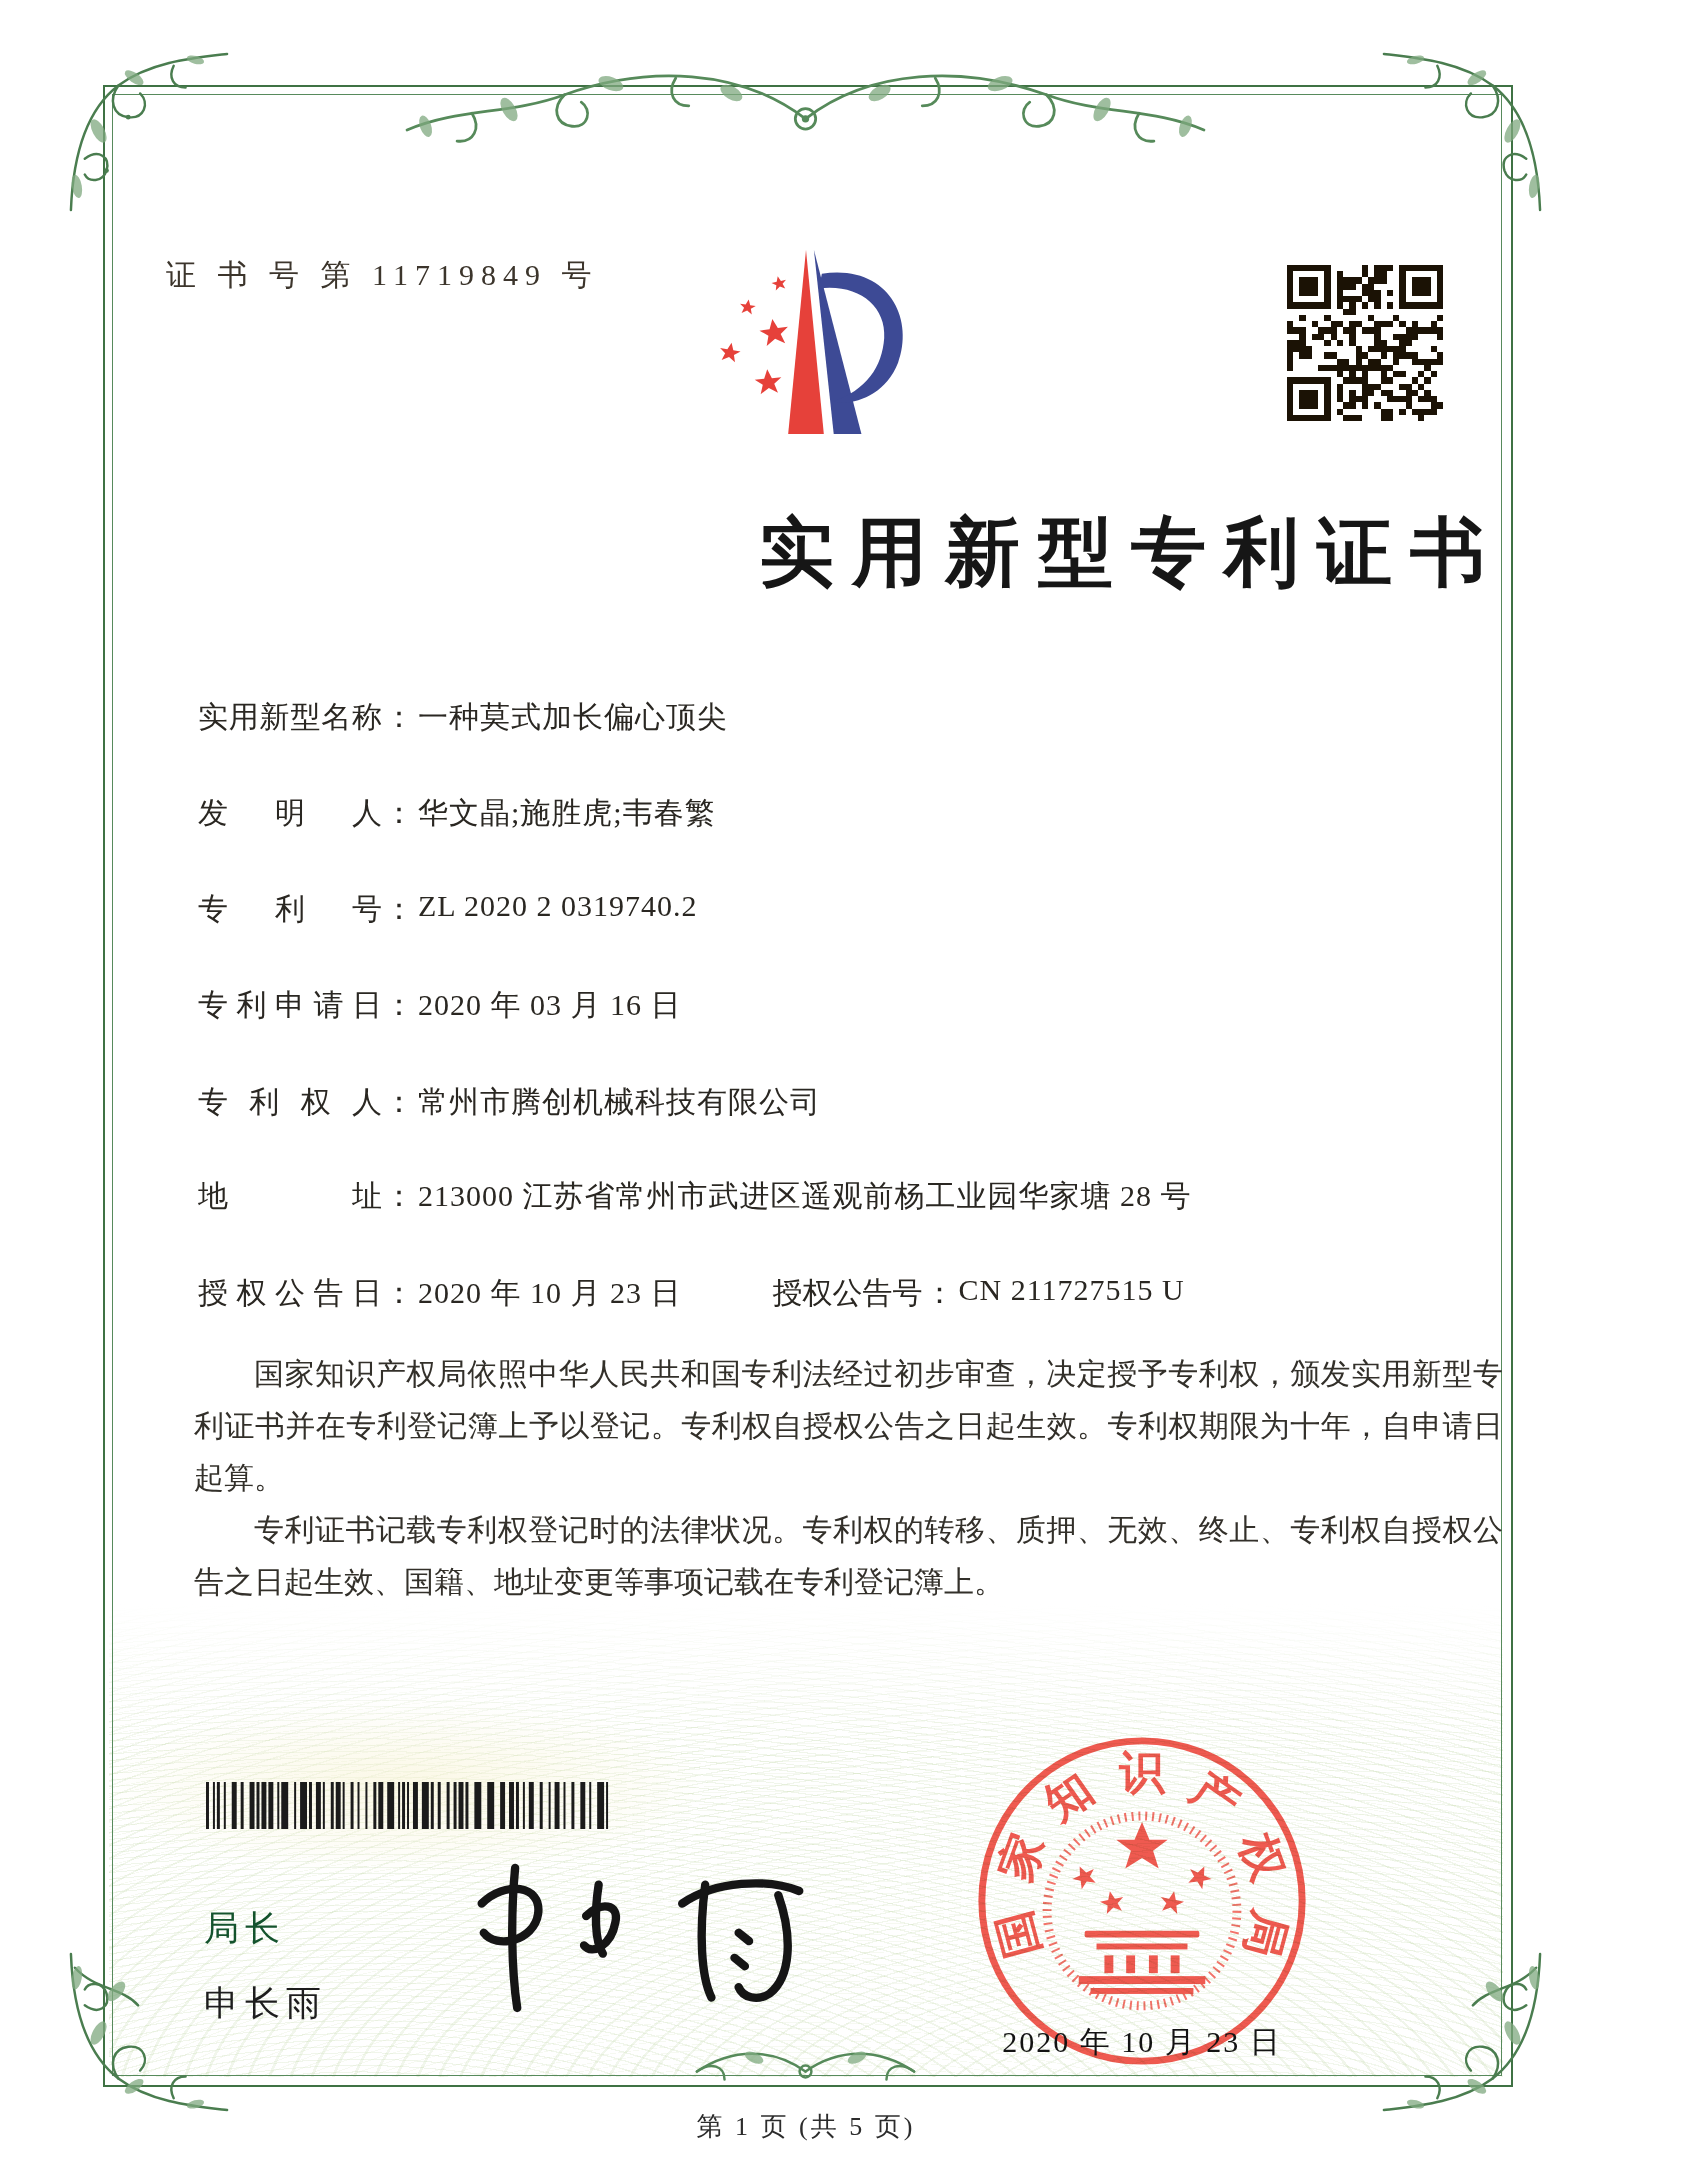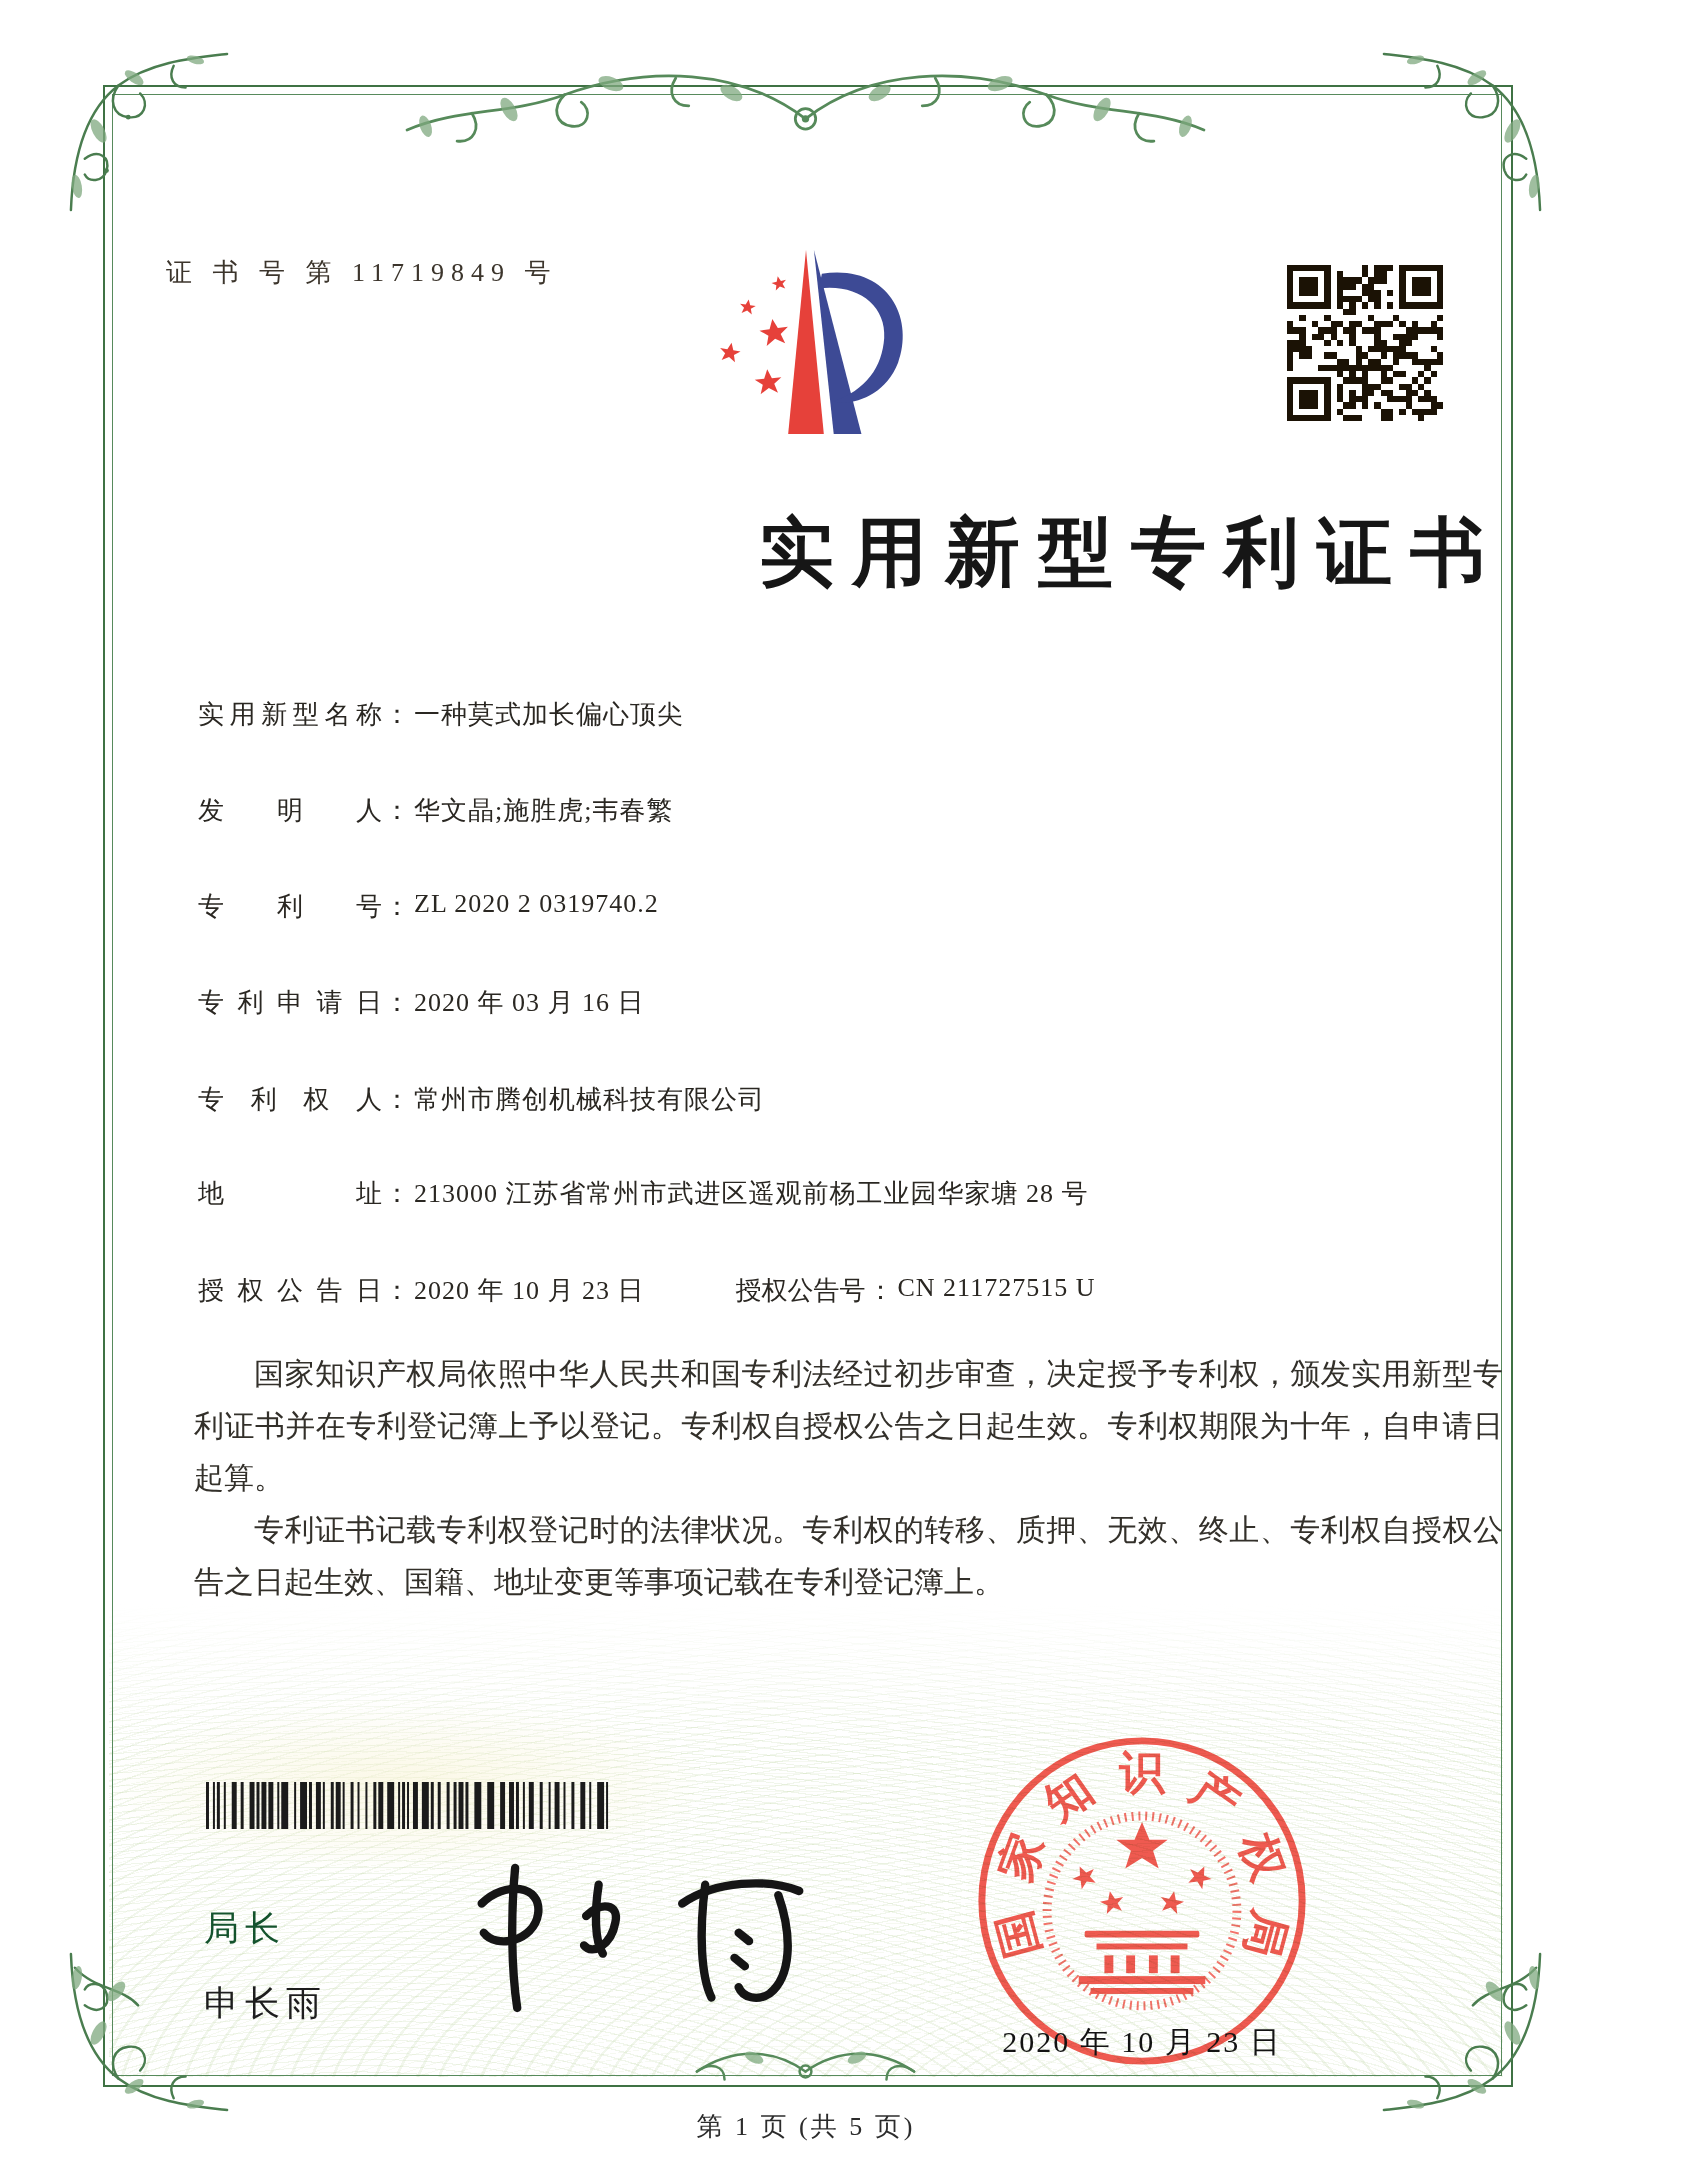--- a/index.html
+++ b/index.html
@@ -21,29 +21,29 @@
   .waves{
     position:absolute;left:109px;top:1604px;width:1394px;height:473px;
     background:
       linear-gradient(#ffffff 0px, rgba(255,255,255,0) 149px),
       radial-gradient(ellipse 436px 129px at 297px 183px, rgba(248,243,212,0.6), rgba(248,243,212,0) 70%),
       repeating-radial-gradient(ellipse 970px 327px at 18% 118%, rgba(188,212,162,0.22) 0 3px, rgba(188,212,162,0) 3px 19px),
       repeating-radial-gradient(ellipse 1040px 356px at 82% 108%, rgba(188,212,162,0.20) 0 3px, rgba(188,212,162,0) 3px 21px),
       repeating-radial-gradient(ellipse 693px 257px at 50% 135%, rgba(205,222,178,0.18) 0 2px, rgba(205,222,178,0) 2px 16px);
   }
   
-  .cert-no{position:absolute;left:166px;top:255px;font-size:26px;letter-spacing:7px;color:#3c352c;}
+  .cert-no{position:absolute;left:166px;top:255px;font-size:30px;letter-spacing:7px;color:#3c352c;}
   .logo{position:absolute;left:685px;top:244px;width:242px;height:198px;}
   .qr{position:absolute;left:1287px;top:265px;width:156px;height:156px;}
   .title{
     position:absolute;left:109px;top:503px;width:1394px;text-align:right;
     font-size:75px;font-weight:700;letter-spacing:18px;color:#161616;
   }
   
-  .frow{position:absolute;left:198px;font-size:26px;white-space:nowrap;display:flex;align-items:flex-start;}
+  .frow{position:absolute;left:198px;font-size:30px;white-space:nowrap;display:flex;align-items:flex-start;}
   .flabel{
     display:inline-block;width:184px;text-align:justify;text-align-last:justify;
     -moz-text-align-last:justify;text-justify:inter-character;
   }
   .fcolon{display:inline-block;margin:0 4px 0 2px;}
   .fvalue{display:inline-block;letter-spacing:1px;}
   .grant2{margin-left:91px;display:flex;}
   .grant2 .flabel{width:auto;text-align:left;text-align-last:auto;}
   
   .body-text{

